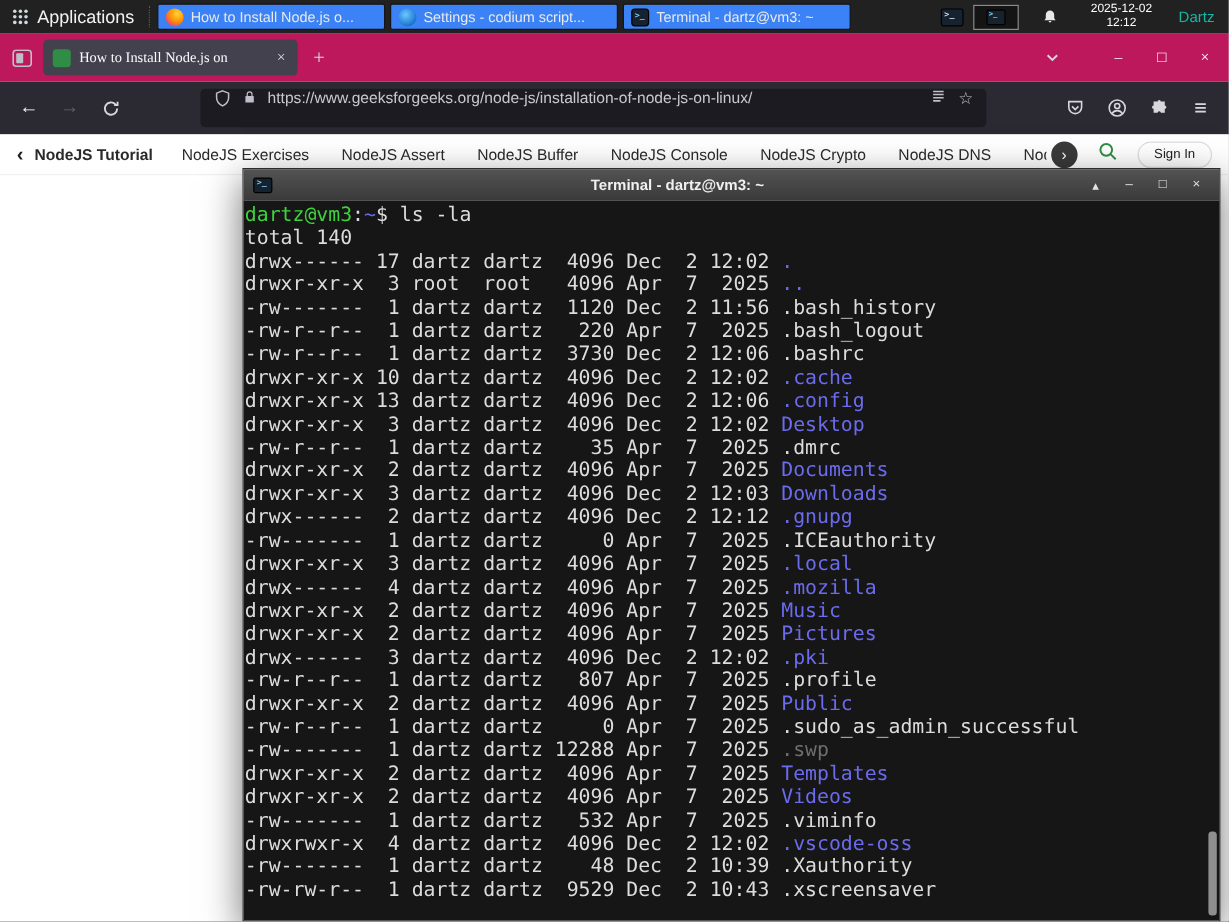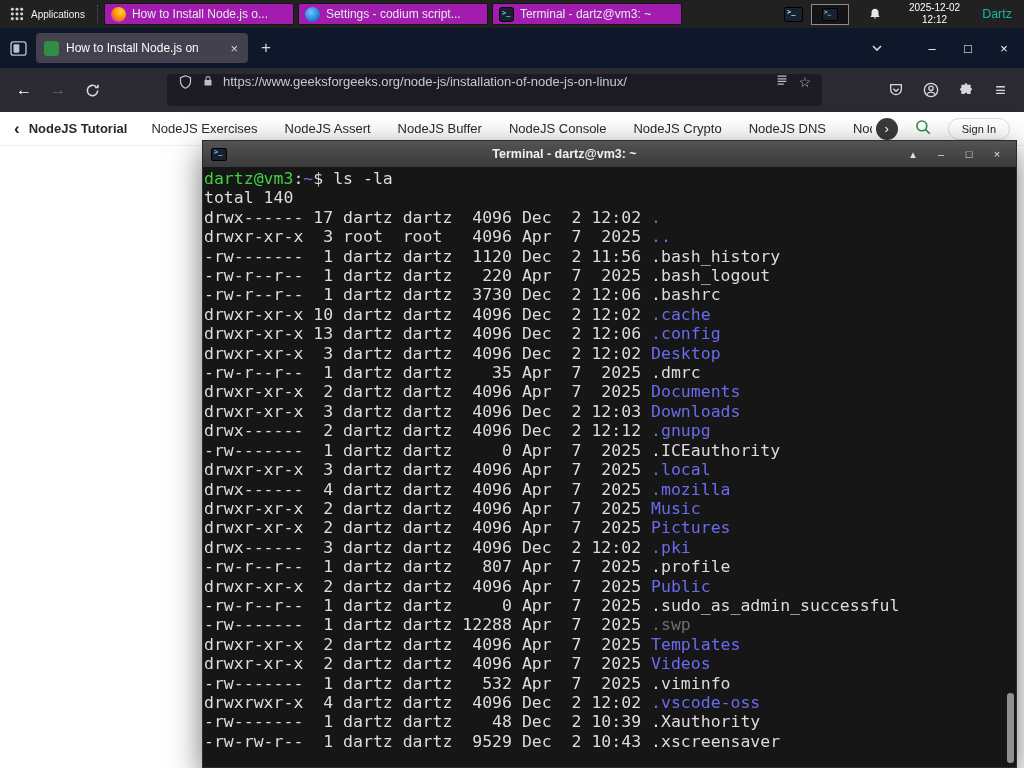--- a/index.html
+++ b/index.html
@@ -5,45 +5,45 @@
   * { box-sizing: border-box; }
   html,body { margin:0; padding:0; }
   body {
     width:1024px; height:768px; overflow:hidden; position:relative;
     background:#fff; font-family:"Liberation Sans", sans-serif; cursor:default;
   }
 
   
   .taskbar { position:absolute; top:0; left:0; right:0; height:28px; background:#212121;
     display:flex; align-items:center; color:#eee; z-index:40; }
-  .tb-apps { display:flex; align-items:center; gap:7px; padding:0 10px; height:100%; font-size:10px; color:#f2f2f2; }
+  .tb-apps { display:flex; align-items:center; gap:7px; padding:0 10px; height:100%; font-size:15px; color:#f2f2f2; }
   .tb-sep { width:1px; height:18px; border-left:1px dotted #5a5a5a; margin:0 2px; }
   .tb-windows { display:flex; height:100%; align-items:center; margin-left:4px; }
-  .tb-win { width:190px; height:22px; background:#a21caf; border:1px solid #151515; border-radius:2px;
+  .tb-win { width:190px; height:22px; background:#3b82f6; border:1px solid #151515; border-radius:2px;
     display:flex; align-items:center; gap:6px; padding:0 6px; margin-right:4px; font-size:12px; color:#e9e9e9; }
   .tb-label { white-space:nowrap; overflow:hidden; }
   .tb-ico { width:15px; height:15px; flex:none; border-radius:50%; }
   .ico-firefox { background: radial-gradient(circle at 65% 30%, #ffd43b, #ff9100 45%, #e3546d 72%, #7542e4 96%); }
   .ico-settings { background: radial-gradient(circle at 40% 35%, #6ec6ff, #1976d2 70%, #0b4f8f); }
   .ico-terminal { border-radius:3px; background:#16222e; border:1px solid #000; position:relative; }
   .ico-terminal::after { content:">_"; position:absolute; left:2px; top:1px; font:bold 7px "DejaVu Sans Mono",monospace; color:#7fd1ff; }
   .tb-flex { flex:1; }
   .panel-ico { width:19px; height:15px; background:#16222e; border:1px solid #000; border-radius:2px; position:relative; margin-right:8px; }
   .panel-ico::after { content:">_"; position:absolute; left:2px; top:0; font:bold 7px "DejaVu Sans Mono",monospace; color:#cfe9ff; }
   .pager { width:38px; height:21px; border:1px solid #8a8a8a; background:#141414; margin-right:10px;
     display:flex; align-items:center; justify-content:center; }
   .pager .mini { width:16px; height:13px; background:#16222e; border:1px solid #000; border-radius:2px; position:relative; }
   .pager .mini::after { content:">_"; position:absolute; left:1px; top:-1px; font:bold 6px "DejaVu Sans Mono",monospace; color:#7fd1ff; }
   .bell { margin:0 9px; display:flex; }
   .tb-clock { font-size:10px; line-height:1.2; text-align:center; color:#fff; margin:0 18px; white-space:nowrap; }
   .tb-user { font-size:12.5px; color:#14b8a6; margin:0 12px 0 4px; }
 
   
   .browser { position:absolute; top:28px; left:0; right:0; bottom:0; display:flex; flex-direction:column; }
-  .tabbar { height:40px; background:#0f172a; display:flex; align-items:center; flex:none; }
+  .tabbar { height:40px; background:#be185d; display:flex; align-items:center; flex:none;font-family:Liberation Serif, serif; }
   .ffview { margin-left:10px; display:flex; }
   .tab { margin-left:9px; width:212px; height:30px; background:#42414d; border-radius:4px;
     display:flex; align-items:center; padding:0 8px; gap:7px; }
   .favicon { width:15px; height:15px; border-radius:3px; background:#2f8d46; flex:none; }
   .tab-title { flex:1; font-size:12px; color:#fbfbfe; white-space:nowrap; overflow:hidden;
     -webkit-mask-image:linear-gradient(90deg,#000 84%,transparent); }
   .tab-close { color:#d7d7db; font-size:13px; padding:0 2px; }
   .newtab { color:#d7d7db; font-size:17px; margin-left:13px; }
   .tabs-dd { margin-right:30px; display:flex; }
   .win-ctrls { display:flex; align-items:center; margin-right:2px; }

